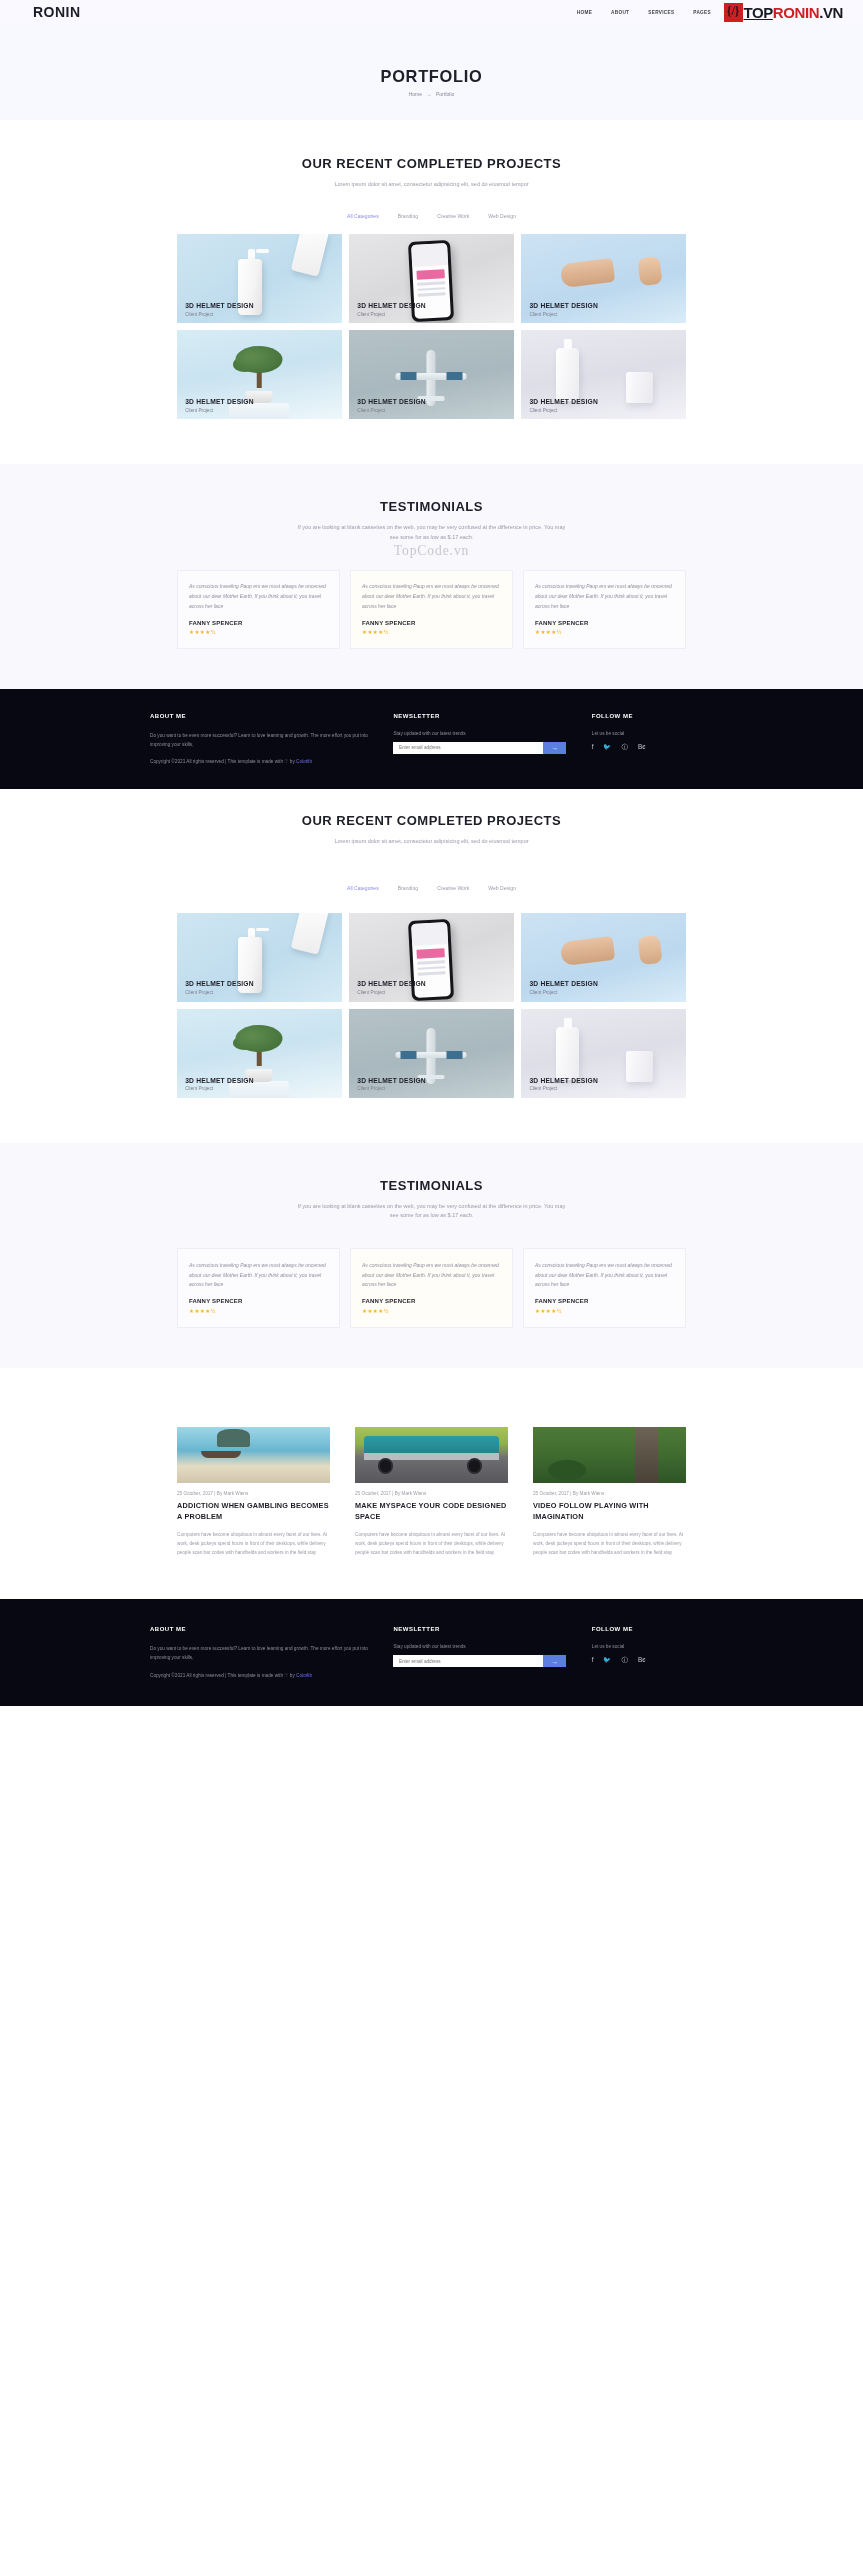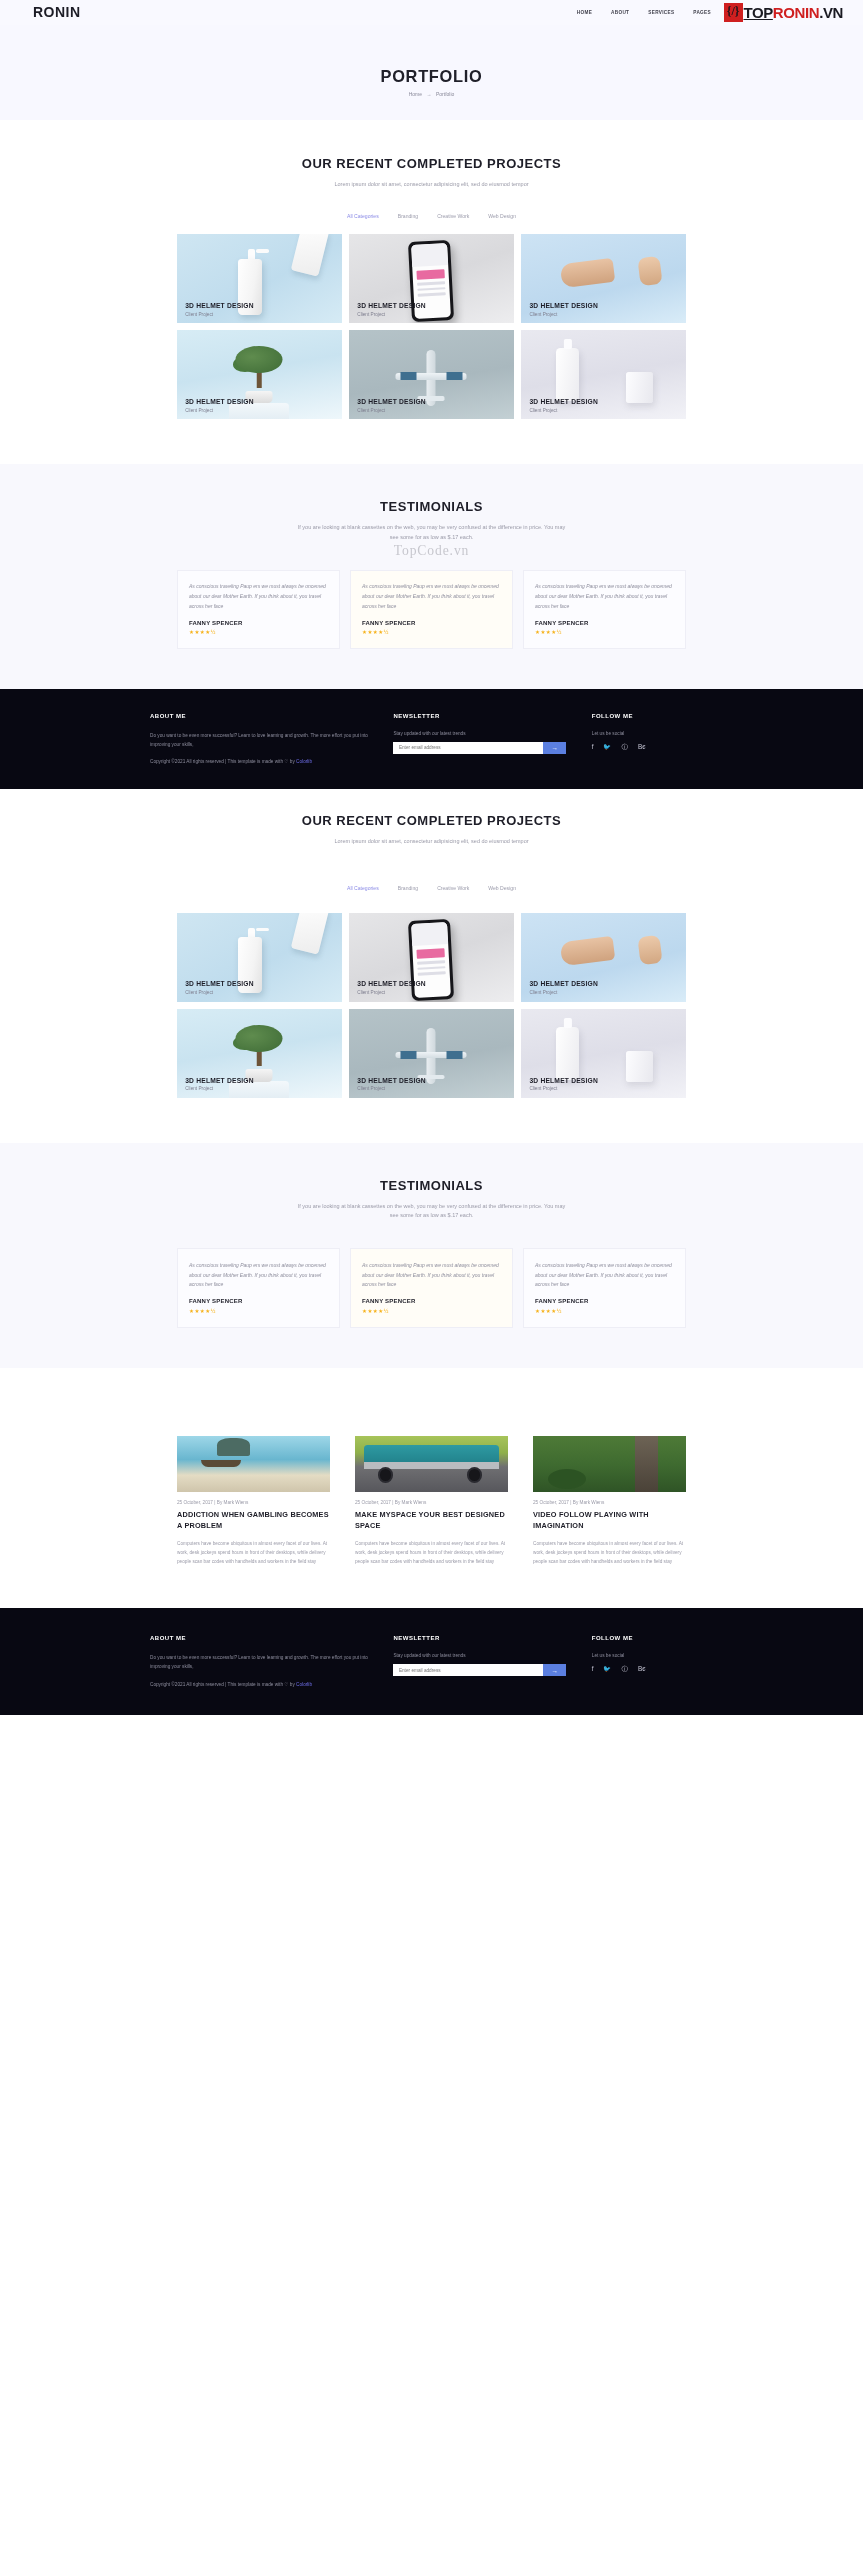--- a/index.html
+++ b/index.html
@@ -370,21 +370,21 @@
     color: #c9c9d8;
     font-size: 6.4px;
     line-height: 1;
     cursor: pointer;
   }
 
   
   .blog-sec { padding: 36px 0 42px; background: #ffffff; }
   .blog-grid {
     width: 509px;
-    margin: 32px auto 0;
+    margin: 23px auto 0;
     display: grid;
     grid-template-columns: repeat(3, 1fr);
     gap: 25px;
   }
   .blog-thumb { height: 56px; overflow: hidden; position: relative; }
   .th-beach { background: linear-gradient(180deg,#9ed7e8 0%,#69b6cf 42%,#e4dcc4 70%,#cfc5ab 100%); }
   .th-beach .rock {
     position: absolute; left: 26%; top: 4%;
     width: 33px; height: 18px; background: #4c6b63; border-radius: 40% 40% 10% 10%;
   }
@@ -767,21 +767,21 @@
       </article>
 
       <article>
         <div class="blog-thumb th-car">
           <div class="body"></div>
             <div class="bumper"></div>
             <div class="wheel1"></div>
             <div class="wheel2"></div>
         </div>
         <div class="blog-meta">25 October, 2017 | By Mark Wiens</div>
-        <h3 class="blog-title">MAKE MYSPACE YOUR BEST DESIGNED SPACE</h3>
+        <h3 class="blog-title">MAKE MYSPACE YOUR CODE DESIGNED SPACE</h3>
         <p class="blog-excerpt">Computers have become ubiquitous in almost every facet of our lives. At work, desk jockeys spend hours in front of their desktops, while delivery people scan bar codes with handhelds and workers in the field stay</p>
       </article>
 
       <article>
         <div class="blog-thumb th-forest">
           <div class="cliff"></div>
             <div class="bush"></div>
         </div>
         <div class="blog-meta">25 October, 2017 | By Mark Wiens</div>
         <h3 class="blog-title">VIDEO FOLLOW PLAYING WITH IMAGINATION</h3>

